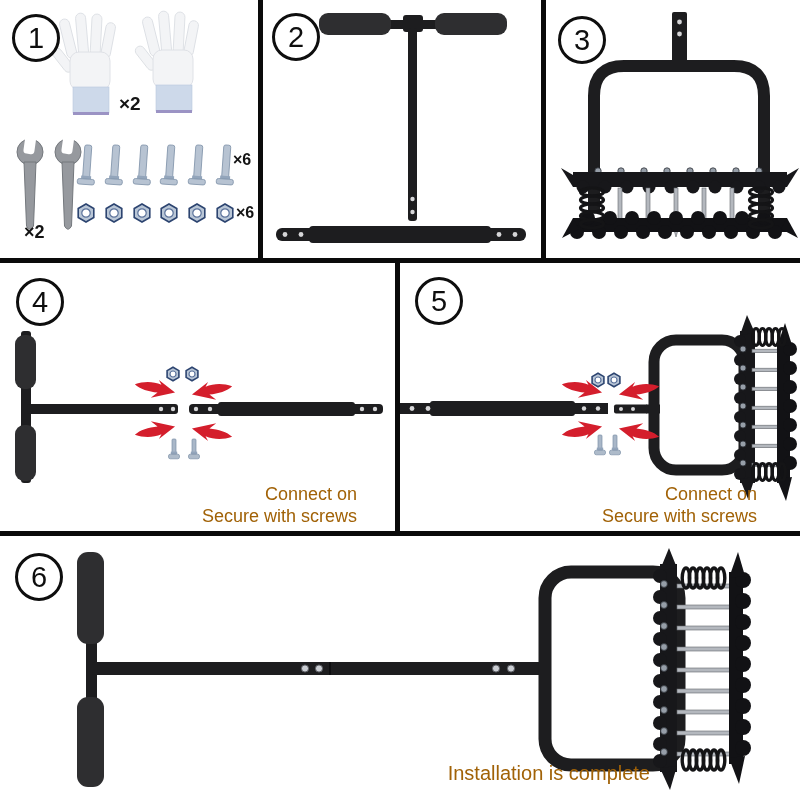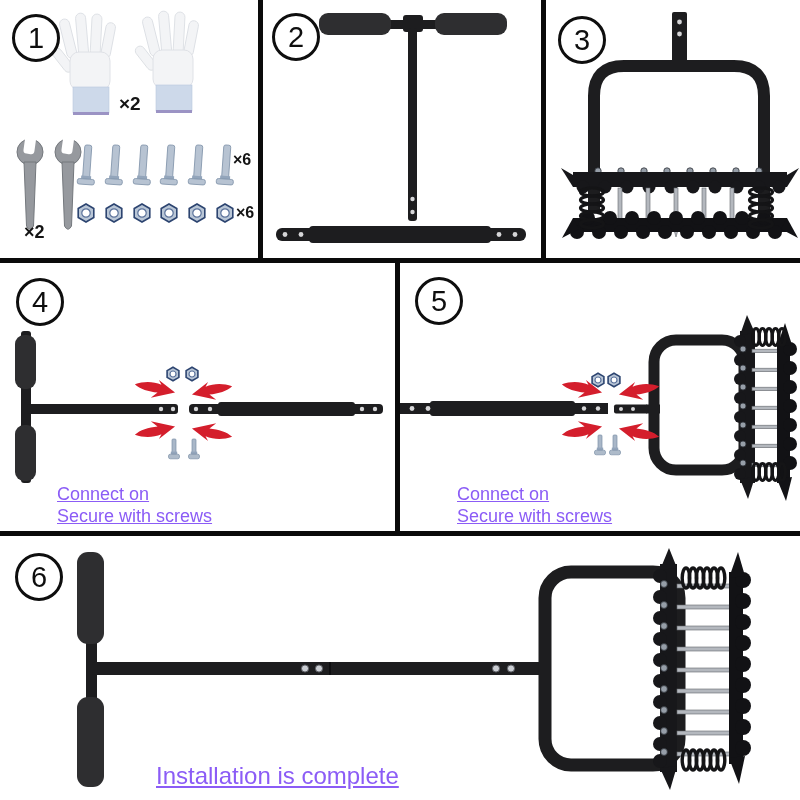--- a/index.html
+++ b/index.html
@@ -4,21 +4,21 @@
 <style>
   html,body{margin:0;padding:0;background:#fff;}
   .canvas{position:relative;width:800px;height:800px;background:var(--background,#fff);
           font-family:"Liberation Sans",sans-serif;overflow:hidden;}
   .panel{position:absolute;background:var(--background,#fff);}
   .divider{position:absolute;background:var(--divider-black,#0a0a0a);}
   .badge{position:absolute;width:42px;height:42px;border:3.5px solid #0e0e0e;border-radius:50%;
          display:flex;align-items:center;justify-content:center;font-size:29px;font-weight:500;
          color:#0e0e0e;background:transparent;line-height:1;}
   .qty{position:absolute;font-weight:600;color:#141414;}
-  .caption{position:absolute;text-align:left;font-weight:500;color:#8b5cf6;text-decoration:underline;}
+  .caption{position:absolute;text-align:right;font-weight:500;color:#a16207;}
   svg{position:absolute;left:0;top:0;display:block;}
   .tb{fill:var(--tool-black,#1d1d1f);}
   .tb2{fill:var(--grip-black,#2e2e30);}
   .st{stroke:var(--tool-black,#1d1d1f);fill:none;}
   .hole{fill:#d6d6d8;}
   .red{fill:var(--arrow-red,#d41e2c);}
   .steel{fill:#b7c3d2;stroke:#7d90a8;stroke-width:.8;}
   .steel2{fill:#93a5bb;}
   .nuthex{fill:#b9c6d6;stroke:#2c4470;stroke-width:1.6;}
   .nuthole{fill:#fff;stroke:#5b729b;stroke-width:1.2;}
@@ -452,21 +452,21 @@
           <ellipse class="spring" style="stroke-width:3.4" cx="700" cy="224" rx="3.8" ry="10"></ellipse>
           <ellipse class="spring" style="stroke-width:3.4" cx="707" cy="224" rx="3.8" ry="10"></ellipse>
           <ellipse class="spring" style="stroke-width:3.4" cx="714" cy="224" rx="3.8" ry="10"></ellipse>
           <ellipse class="spring" style="stroke-width:3.4" cx="721" cy="224" rx="3.8" ry="10"></ellipse>
         </g>
       </g>
     </svg>
     <div class="badge" style="left:15px;top:17px;">
       <span>6</span>
     </div>
-    <div class="caption" style="left:156px;top:226px;width:500px;font-size:24px;">Installation is complete</div>
+    <div class="caption" style="left:150px;top:226px;width:500px;font-size:20px;">Installation is complete</div>
   </div>
 
   <div class="divider" style="left:258px;top:0;width:5px;height:258px;"></div>
   <div class="divider" style="left:541px;top:0;width:5px;height:258px;"></div>
   <div class="divider" style="left:0;top:258px;width:800px;height:5px;"></div>
   <div class="divider" style="left:395px;top:263px;width:5px;height:268px;"></div>
   <div class="divider" style="left:0;top:531px;width:800px;height:5px;"></div>
 </div>
 
 </body></html>

